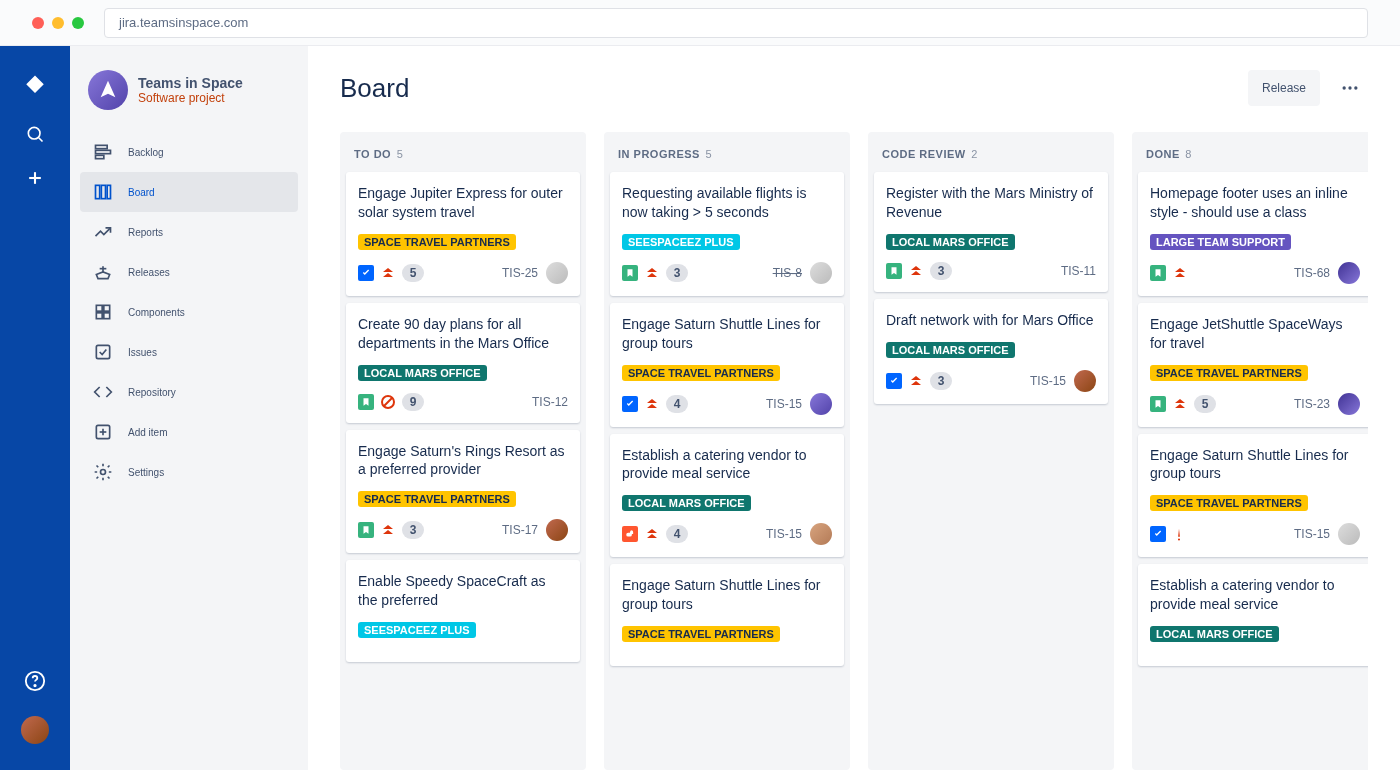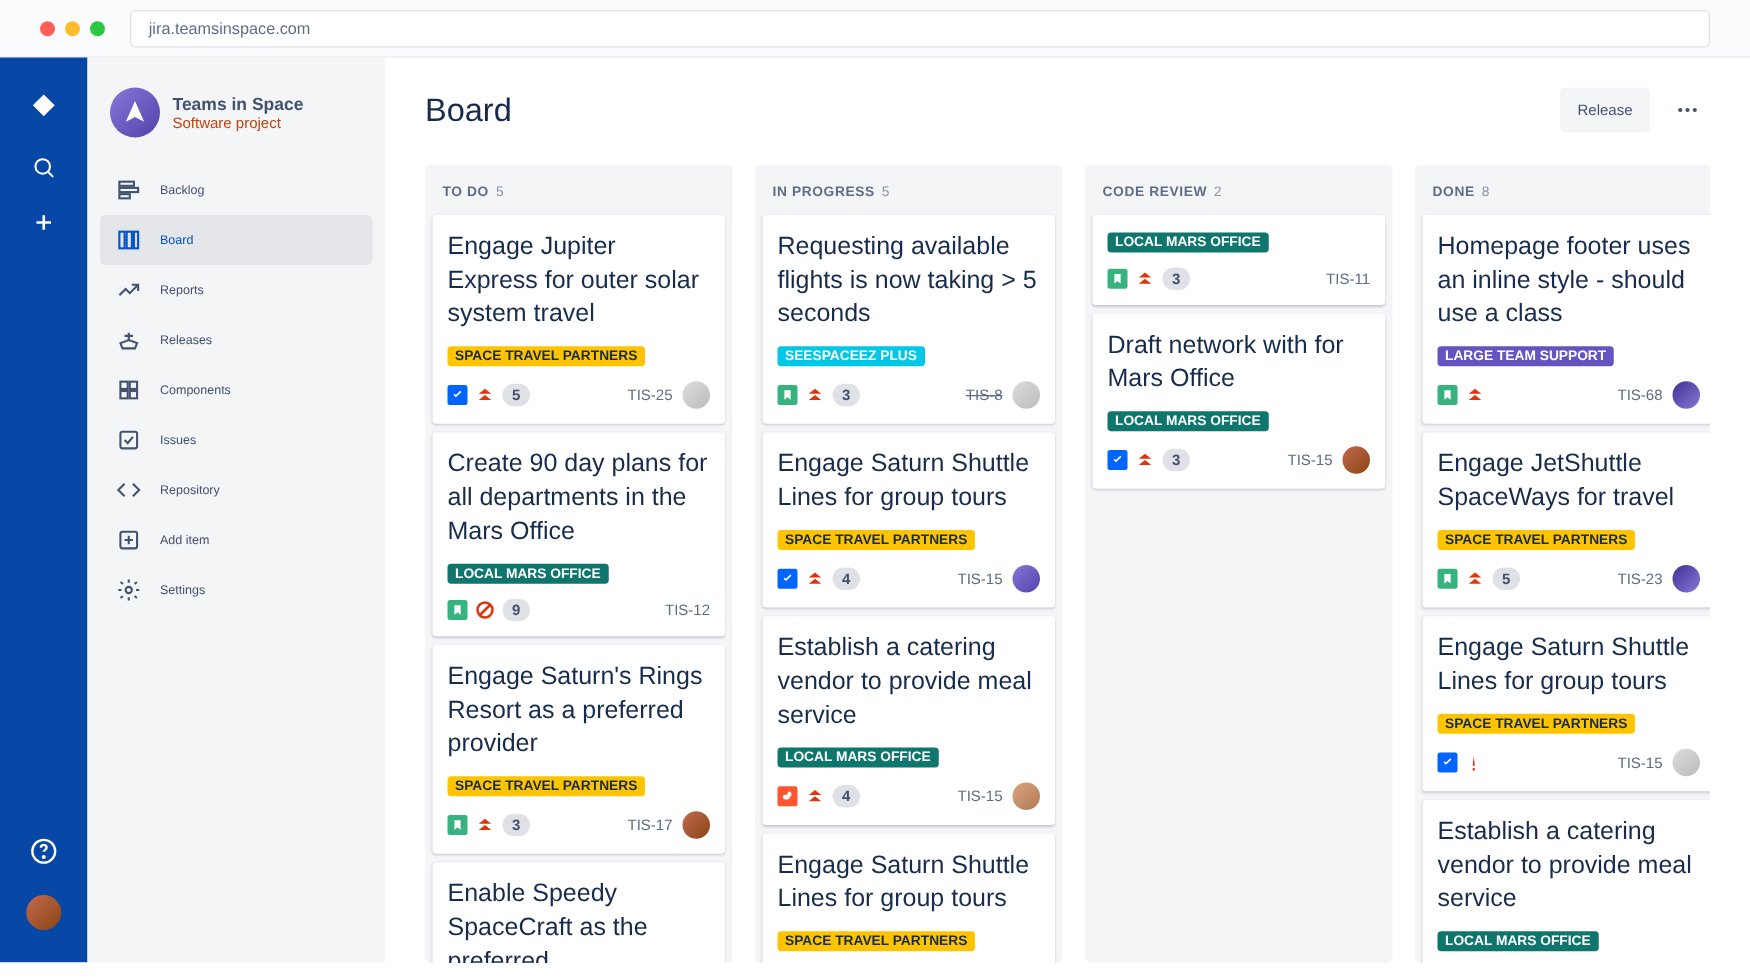--- a/index.html
+++ b/index.html
@@ -41,21 +41,21 @@
 .filters { display: flex; align-items: center; gap: 14px; margin-bottom: 18px; }
 .search-box { width: 86px; height: 40px; background: #f4f5f7; border-radius: 4px; display: flex; align-items: center; justify-content: center; color: #42526e; cursor: text; }
 .qf { display: flex; align-items: center; gap: 8px; color: #42526e; font-size: 14px; cursor: pointer; }
 
 .board { display: flex; gap: 18px; overflow-x: auto; flex: 1; }
 .column { width: 246px; flex-shrink: 0; background: #f4f5f7; border-radius: 4px; padding: 10px 6px; display: flex; flex-direction: column; }
 .col-head { font-size: 11px; letter-spacing: .5px; font-weight: 700; color: #5e6c84; padding: 6px 8px 12px; text-transform: uppercase; }
 .col-head .count { color: #8993a4; margin-left: 2px; font-weight: 500; }
 
 .card { background: #fff; border-radius: 3px; box-shadow: 0 1px 2px rgba(9,30,66,.2); padding: 12px; margin-bottom: 7px; cursor: pointer; }
-.card-title { font-size: 20px; color: #172B4D; line-height: 1.35; margin-bottom: 10px; }
+.card-title { font-size: 14px; color: #172B4D; line-height: 1.35; margin-bottom: 10px; }
 .epic { display: inline-block; font-size: 11px; font-weight: 700; padding: 2px 6px; border-radius: 3px; margin-bottom: 12px; text-transform: uppercase; }
 .epic-yellow { background: #FFC400; color: #172B4D; }
 .epic-teal { background: #00C7E6; color: #fff; }
 .epic-orange { background: #0f766e; color: #fff; }
 .epic-purple { background: #6554C0; color: #fff; }
 .card-foot { display: flex; align-items: center; }
 .foot-left { display: flex; align-items: center; gap: 6px; }
 .foot-right { margin-left: auto; display: flex; align-items: center; gap: 8px; }
 .key { font-size: 12px; color: #5e6c84; font-weight: 500; }
 .key.done { text-decoration: line-through; }
@@ -361,21 +361,21 @@
               </div>
               <div class="foot-right">
                 <span class="key">TIS-15</span>
                 <div class="av av-5"></div>
               </div>
             </div></div>
           <div class="card"><div class="card-title">Engage Saturn Shuttle Lines for group tours</div><span class="epic epic-yellow">SPACE TRAVEL PARTNERS</span></div>
         </div>
         <div class="column">
           <div class="col-head">CODE REVIEW <span class="count">2</span></div>
-          <div class="card"><span class="epic epic-orange">LOCAL MARS OFFICE</span><div class="card-foot">
+          <div class="card"><div class="card-title">Register with the Mars Ministry of Revenue</div><span class="epic epic-orange">LOCAL MARS OFFICE</span><div class="card-foot">
               <div class="foot-left">
                 <div class="itype itype-story">
                   <svg width="10" height="10" viewBox="0 0 16 16">
                     <path fill="#fff" d="M4 2h8v12l-4-3-4 3z"></path>
                   </svg>
                 </div>
                 <span class="prio prio-highest">
                   <svg width="16" height="16" viewBox="0 0 16 16">
                     <path fill="currentColor" d="M8 3l5 4H3zM8 8l5 4H3z"></path>
                   </svg>

